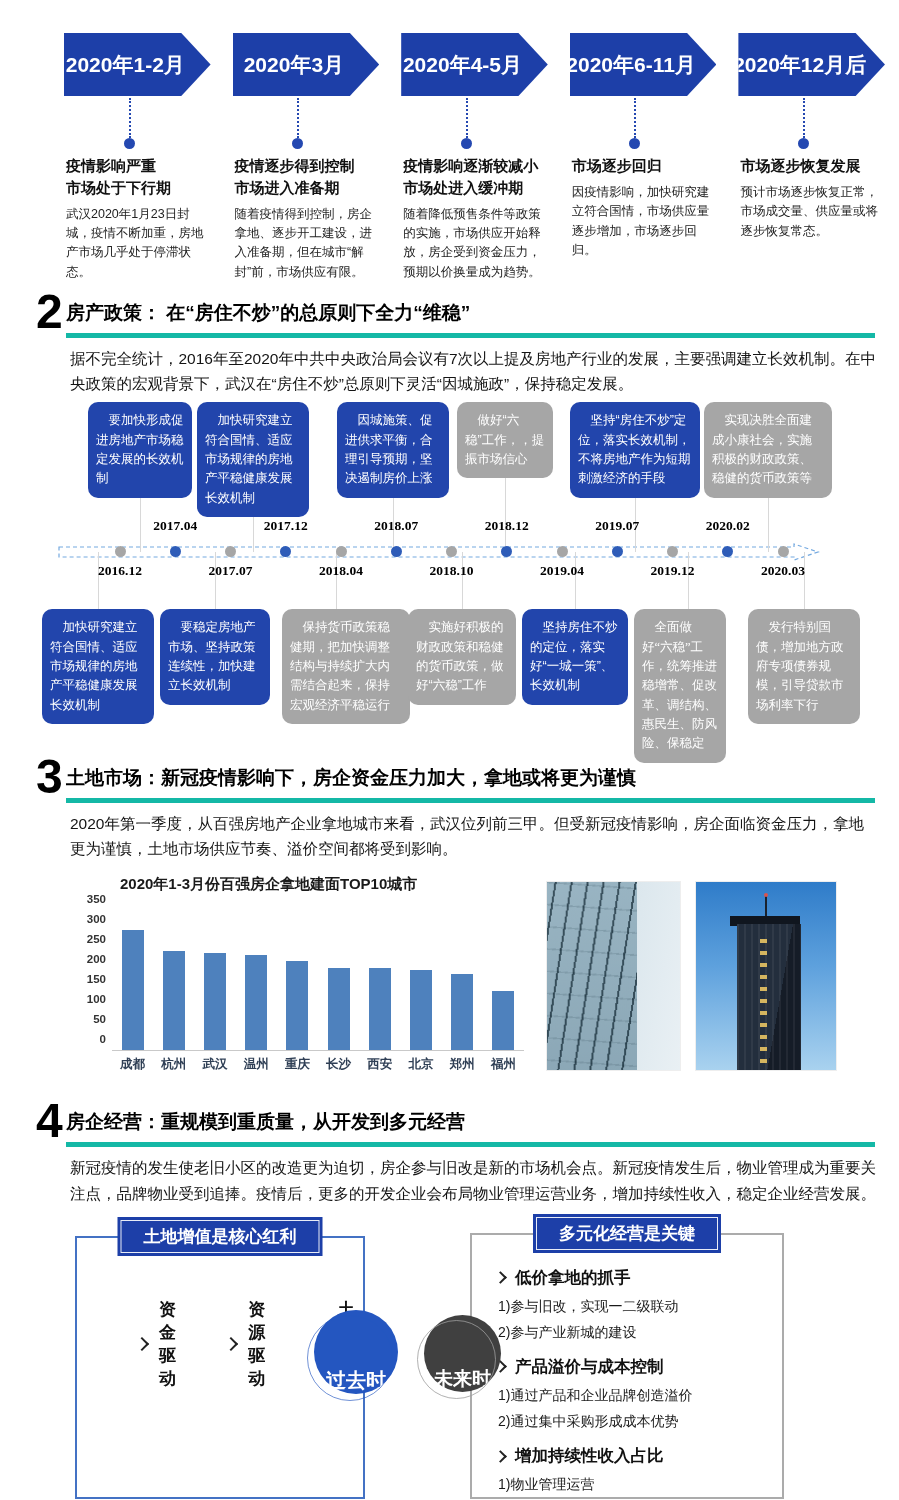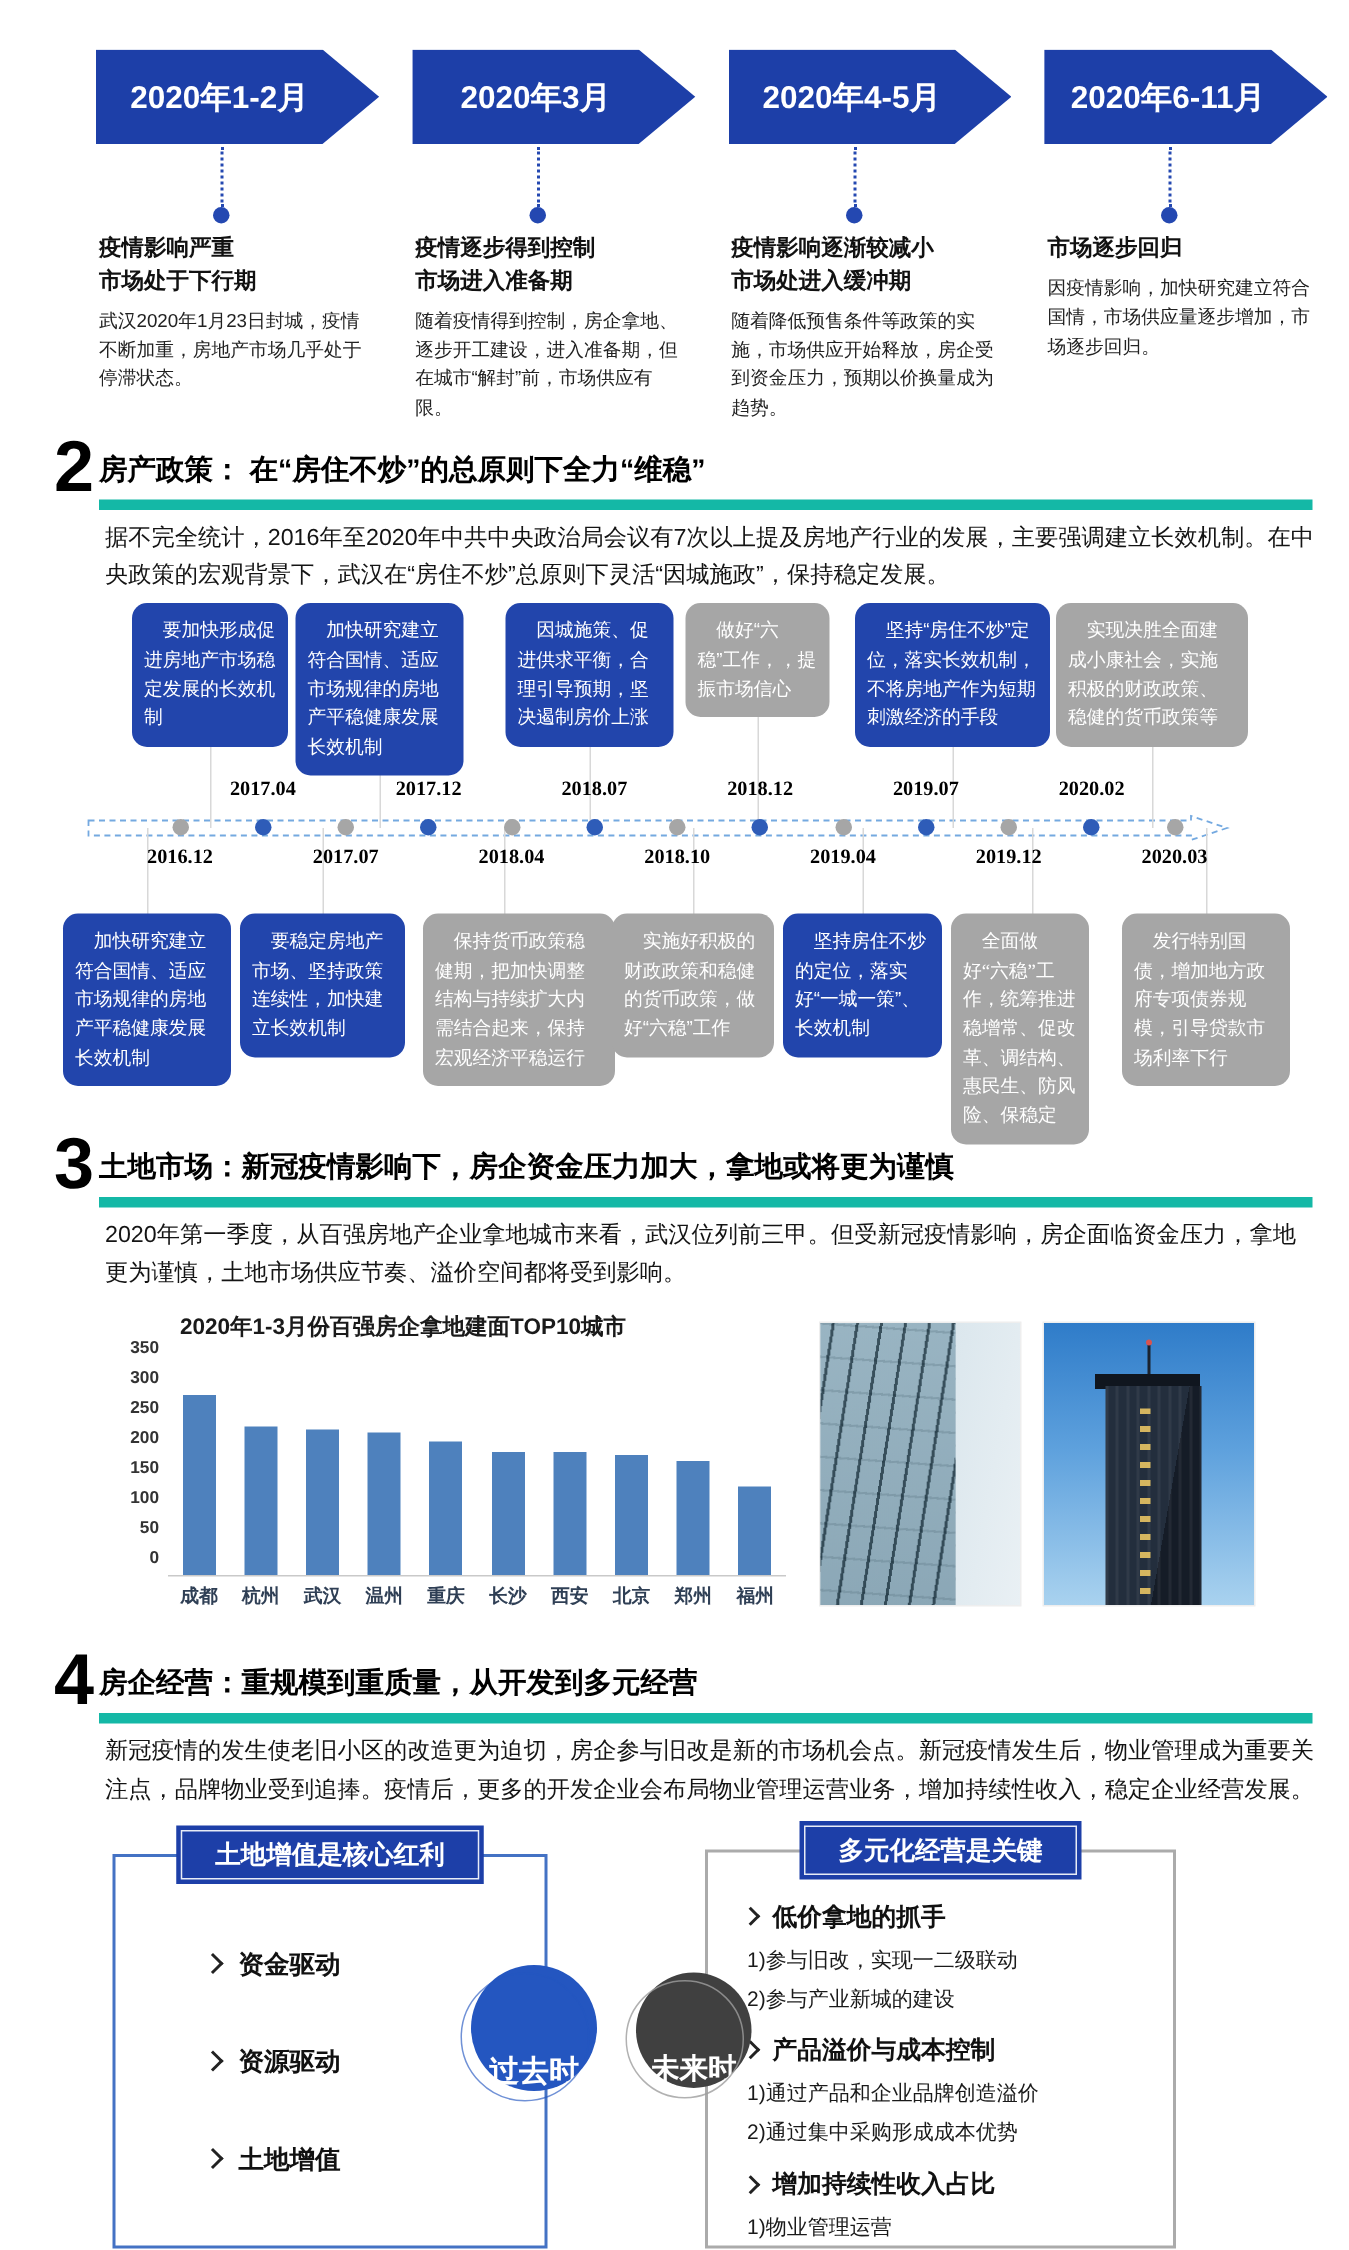--- a/index.html
+++ b/index.html
@@ -23,21 +23,21 @@
   .phase-conn{width:0;height:40px;border-left:2px dotted #2448b1;margin:2px 0 0 44%;}
   .phase-dot{width:11px;height:11px;border-radius:50%;background:#2448b1;margin:0 0 6px calc(44% - 5px);}
   .phase-title{font-size:15px;font-weight:bold;line-height:1.45;white-space:pre-line;color:#111;margin:2px 2px 6px 2px;}
   .phase-desc{font-size:12.5px;line-height:1.55;color:#222;margin:0 4px 0 2px;}
 
   
   .sec-head{position:relative;margin:12px 20px 0 36px;height:44px;}
   .sec-num{position:absolute;left:0;top:-6px;font-size:48px;font-weight:bold;line-height:1;color:#000;}
   .sec-title{
     margin:0 4px 0 30px;font-size:19px;font-weight:bold;color:#000;
-    padding:6px 0 7px 0;border-bottom:7px solid #14b8a6;
+    padding:6px 0 7px 0;border-bottom:5px solid #14b8a6;
   }
   .sec-body{margin:8px 22px 0 70px;font-size:15.5px;line-height:1.62;color:#141414;}
 
   
   .policy-diagram{position:relative;height:345px;margin-top:6px;}
   .pd-conn{position:absolute;width:1px;background:#d8d8d8;z-index:0;}
   .pbox{
     position:absolute;z-index:1;border-radius:10px;color:#fff;
     font-size:12.5px;line-height:1.55;padding:9px 8px;box-sizing:border-box;
     text-indent:1em;
@@ -102,21 +102,21 @@
   .op-diagram{position:relative;height:305px;margin-top:8px;}
   .op-panel{position:absolute;background:#fff;box-sizing:border-box;}
   .op-left{left:75px;top:22px;width:290px;height:263px;border:2px solid #4472c4;}
   .op-right{left:470px;top:19px;width:314px;height:266px;border:2px solid #ababab;}
   .op-header{
     position:absolute;top:-21px;left:50%;transform:translateX(-50%);
     background:#1d3fa8;color:#fff;font-size:17px;font-weight:bold;
     padding:8px 26px;white-space:nowrap;z-index:2;
   }
   .op-header::after{content:"";position:absolute;inset:3px;border:1.5px solid rgba(255,255,255,.9);}
-  .op-items{display:flex;flex-direction:column;gap:42px;padding:60px 0 0 60px;}
+  .op-items{display:flex;flex-direction:row;gap:42px;padding:60px 0 0 60px;}
   .op-item{display:flex;align-items:center;font-size:17px;font-weight:bold;color:#111;}
   .chev{
     width:8px;height:8px;border-top:2.5px solid #222;border-right:2.5px solid #222;
     transform:rotate(45deg);margin-right:12px;flex:0 0 auto;
   }
   .chev.small{width:7px;height:7px;margin-right:10px;}
   .op-circle{
     position:absolute;border-radius:50%;color:#fff;font-weight:bold;
     display:flex;align-items:flex-end;justify-content:center;z-index:3;
   }
@@ -168,20 +168,29 @@
           <div class="phase-desc">随着降低预售条件等政策的实施，市场供应开始释放，房企受到资金压力，预期以价换量成为趋势。</div>
         </div>
         <div class="phase-col">
           <div class="banner">
             <span>2020年6-11月</span>
           </div>
           <div class="phase-conn"></div>
           <div class="phase-dot"></div>
           <div class="phase-title">市场逐步回归</div>
           <div class="phase-desc">因疫情影响，加快研究建立符合国情，市场供应量逐步增加，市场逐步回归。</div>
+        </div>
+        <div class="phase-col">
+          <div class="banner">
+            <span>2020年12月后</span>
+          </div>
+          <div class="phase-conn"></div>
+          <div class="phase-dot"></div>
+          <div class="phase-title">市场逐步恢复发展</div>
+          <div class="phase-desc">预计市场逐步恢复正常，市场成交量、供应量或将逐步恢复常态。</div>
         </div>
       </div>
   </section>
 
   <section>
     <div class="sec-head">
       <span class="sec-num">2</span>
       <h2 class="sec-title">房产政策： 在“房住不炒”的总原则下全力“维稳”</h2>
     </div>
     <p class="sec-body">据不完全统计，2016年至2020年中共中央政治局会议有7次以上提及房地产行业的发展，主要强调建立长效机制。在中央政策的宏观背景下，武汉在“房住不炒”总原则下灵活“因城施政”，保持稳定发展。</p>

